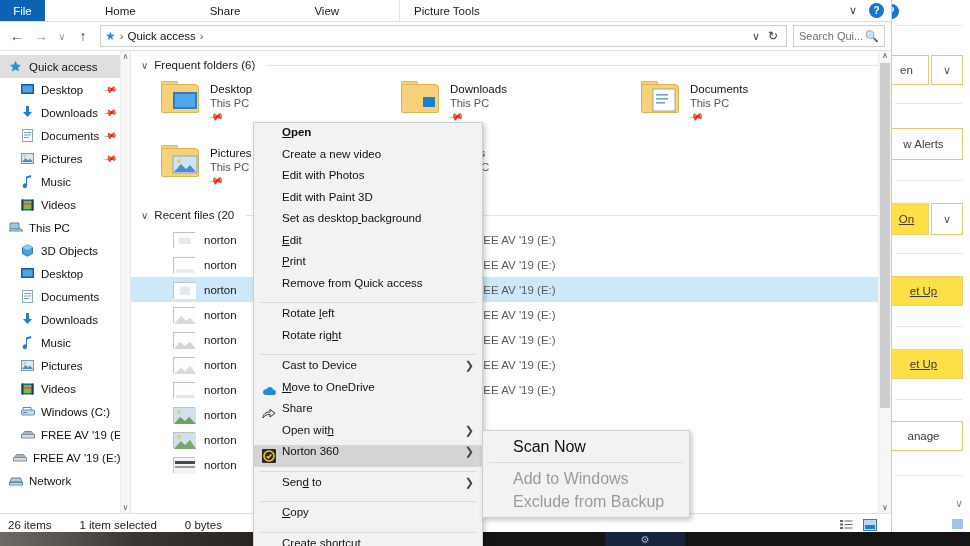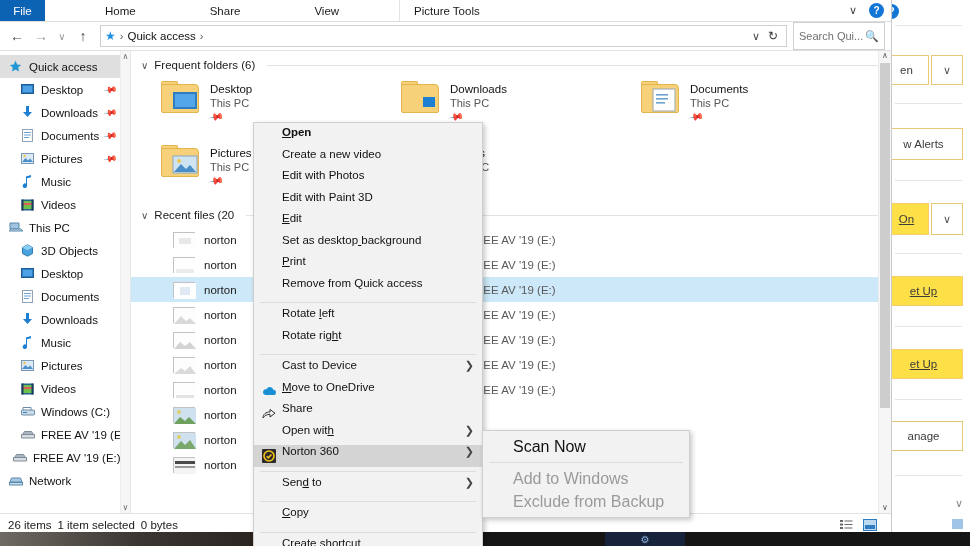--- a/index.html
+++ b/index.html
@@ -96,21 +96,21 @@
     flex: 1; height: 22px; border: 1px solid #cfcfcf; background: #fff;
     display: flex; align-items: center; padding: 0 4px; gap: 4px;
     margin-left: 4px;
   }
   .star-icon { color: #1f8fe0; font-size: 12px; line-height: 1; }
   .crumb { font-size: 11.5px; color: #111; }
   .crumb-sep { color: #555; font-size: 11px; }
   .addr-right { margin-left: auto; display: flex; align-items: center; gap: 8px; padding-right:4px;}
   .refresh { color: #333; font-size: 12px; }
   .searchfield {
-    width: 92px; height: 28px; border: 1px solid #cfcfcf; background: #fff;
+    width: 92px; height: 22px; border: 1px solid #cfcfcf; background: #fff;
     display: flex; align-items: center; padding: 0 5px; margin-left: 4px;
   }
   .searchfield .ph { flex: 1; color: #707070; font-size: 11px; white-space: nowrap; overflow: hidden; }
   .searchfield .mag { color: #333; font-size: 11px; }
 
   
   .body-split { display: flex; height: 463px; border-top: 1px solid #e1e1e1; }
 
   
   .navpane {
@@ -185,21 +185,21 @@
   .content-scroll .arr { text-align: center; font-size: 8px; color: #555; }
   .content-scroll .arr.bot { position: absolute; bottom: 1px; left: 0; right: 0; }
   .content-scroll .thumbbar {
     position: absolute; left: 1px; right: 1px; top: 12px; height: 345px;
     background: #cdcdcd;
   }
 
   
   .statusbar {
     height: 23px; border-top: 1px solid #e1e1e1; display: flex;
-    align-items: center; padding: 0 8px; gap: 6px; font-size: 11.5px; color: #1a1a1a;
+    align-items: center; padding: 0 8px; gap: 28px; font-size: 11.5px; color: #1a1a1a;
     background: #fff;
   }
   .status-right { margin-left: auto; display: flex; align-items: center; gap: 8px; padding-right: 6px;}
   .viewbtn { width: 15px; height: 14px; display:flex; align-items:center; justify-content:center; color:#555; font-size:12px;}
   .viewbtn.active { color:#1176d6; }
 
   
   .ctxmenu {
     position: absolute; left: 253px; top: 122px; width: 230px;
     background: #f2f2f2; border: 1px solid #cfcfcf;
@@ -735,24 +735,24 @@
       <div class="mi">
         <span>Create a new video</span>
       </div>
       <div class="mi">
         <span>Edit with Photos</span>
       </div>
       <div class="mi">
         <span>Edit with Paint 3D</span>
       </div>
       <div class="mi">
+        <span>Set as desktop<span class="u"> </span>background</span>
+      </div>
+      <div class="mi">
         <span><span class="u">E</span>dit</span>
-      </div>
-      <div class="mi">
-        <span>Set as desktop<span class="u"> </span>background</span>
       </div>
       <div class="mi">
         <span><span class="u">P</span>rint</span>
       </div>
       <div class="mi">
         <span>Remove from Quick access</span>
       </div>
       <div class="msep"></div>
       <div class="mi">
         <span>Rotate <span class="u">l</span>eft</span>

